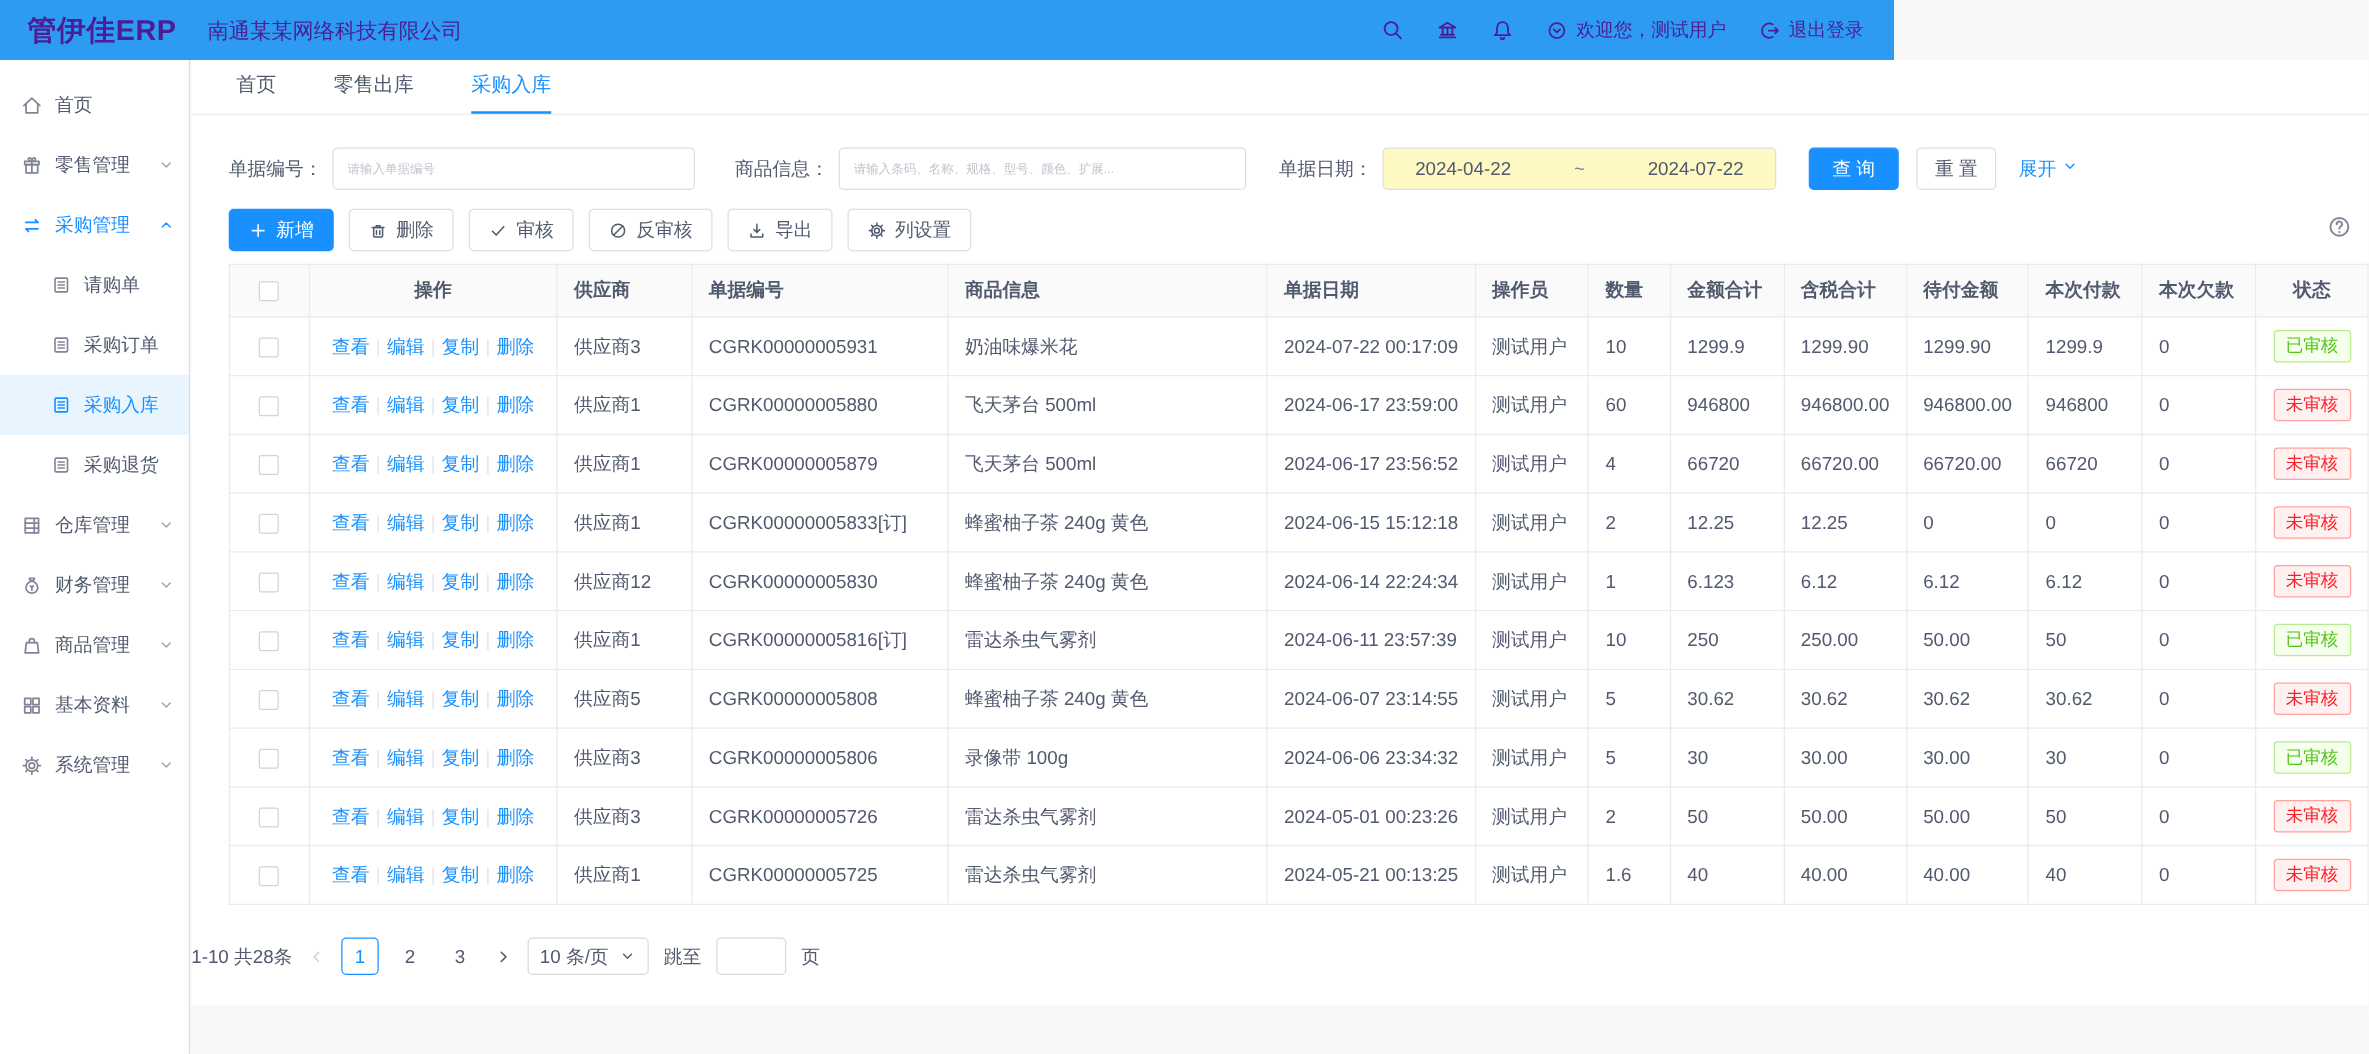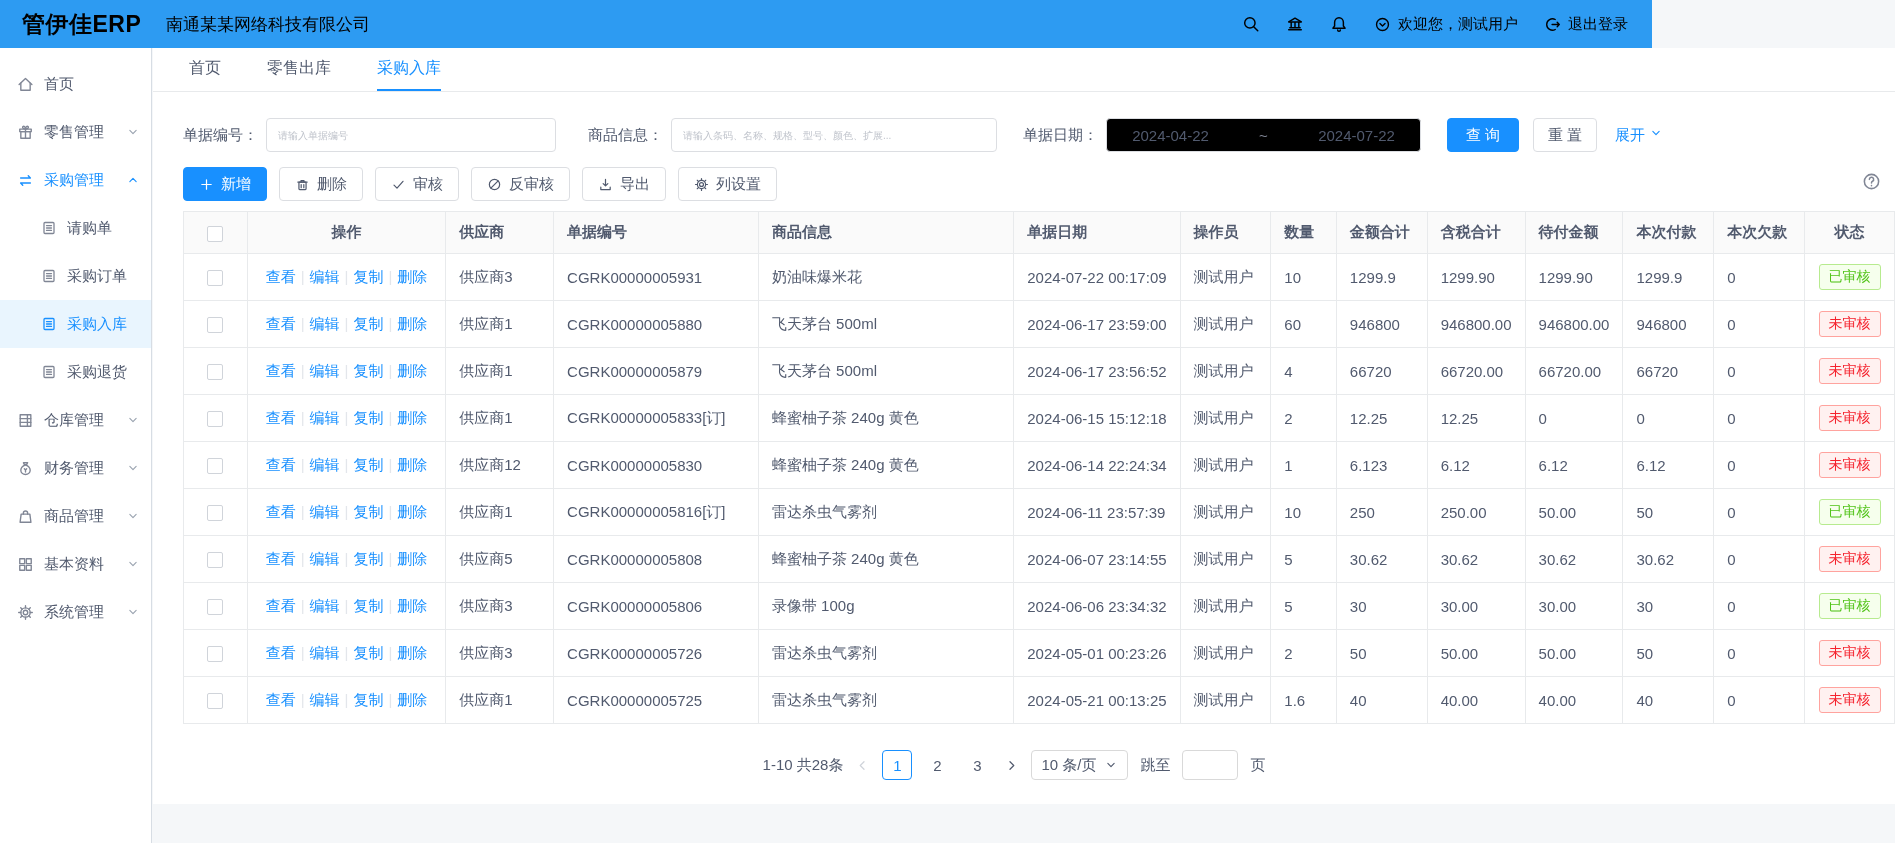--- a/index.html
+++ b/index.html
@@ -5,22 +5,22 @@
   * { margin:0; padding:0; box-sizing:border-box; }
   html,body { width:1895px; height:843px; }
   body {
     font-family:"Liberation Sans","DejaVu Sans",sans-serif;
     background:#f5f7f9; overflow:hidden; color:#515a6e;
   }
   svg { display:block; }
 
   
   .app-header {
-    position:fixed; top:0; left:0; width:1652px; height:48px;
-    background:#2d9bf2; color:#000000; display:flex; align-items:center; z-index:20;
+    position:fixed; top:0; left:0; width:1515px; height:48px;
+    background:#2d9bf2; color:#4c1d95; display:flex; align-items:center; z-index:20;
   }
   .app-logo { width:150px; padding-left:22px; font-size:23px; font-weight:bold; letter-spacing:0.5px; white-space:nowrap; }
   .company-name { font-size:17px; margin-left:16px; }
   .header-right { margin-left:auto; display:flex; align-items:center; gap:26px; padding-right:24px; font-size:15px; }
   .hicon { display:flex; align-items:center; gap:7px; cursor:pointer; }
 
   
   .sidebar {
     position:fixed; top:48px; left:0; bottom:0; width:152px;
     background:#fff; border-right:1px solid #d7dde4; padding-top:12px; z-index:10;
@@ -50,21 +50,21 @@
   .flabel { color:#515a6e; margin-right:8px; white-space:nowrap; }
   .tinput {
     height:34px; border:1px solid #dcdee2; border-radius:4px; padding:0 11px;
     font-size:10px; color:#515a6e; outline:none; background:#fff;
     font-family:"Liberation Sans","DejaVu Sans",sans-serif;
   }
   .tinput::placeholder { color:#c0c4cc; }
   .in-orderno { width:290px; margin-right:32px; }
   .in-product { width:326px; margin-right:26px; }
   .datebox {
-    width:315px; height:34px; border:1px solid #dcdee2; border-radius:4px; background:#000000;
+    width:315px; height:34px; border:1px solid #dcdee2; border-radius:4px; background:#fef9c3;
     display:flex; align-items:center; justify-content:space-around; margin-right:26px; cursor:pointer;
   }
   .datebox .sep { color:#808695; }
   .btn {
     height:34px; border:1px solid #dcdee2; border-radius:4px; background:#fff; color:#515a6e;
     font-size:15px; display:inline-flex; align-items:center; gap:7px; padding:0 15px; cursor:pointer;
     font-family:inherit;
   }
   .btn.primary { background:#1890ff; border-color:#1890ff; color:#fff; }
   .btn-query { letter-spacing:4px; padding:0 14px 0 18px; margin-right:14px; }
@@ -87,21 +87,21 @@
     display:inline-block; width:16px; height:16px; border:1px solid #d0d4da; border-radius:2px;
     background:#fff; vertical-align:middle; cursor:pointer;
   }
   .op-link { color:#1890ff; text-decoration:none; cursor:pointer; }
   .op-sep { color:#e3e6eb; margin:0 5px; }
   .badge { display:inline-block; padding:3px 9px; border-radius:3px; font-size:14px; border:1px solid; line-height:1.25; }
   .badge.approved   { color:#52c41a; background:#f6ffed; border-color:#b7eb8f; }
   .badge.unapproved { color:#f5222d; background:#fff1f0; border-color:#ffa39e; }
 
   
-  .pagination { display:flex; justify-content:center; align-items:center; gap:12px;
+  .pagination { display:flex; justify-content:flex-start; align-items:center; gap:12px;
                 padding:26px 20px 24px 0; font-size:15px; color:#515a6e; }
   .pg-chev { color:#515a6e; cursor:pointer; display:flex; align-items:center; }
   .pg-chev.disabled { color:#cfd3da; }
   .pg-num { min-width:30px; height:30px; display:flex; align-items:center; justify-content:center;
             border-radius:4px; cursor:pointer; }
   .pg-num.current { border:1px solid #1890ff; color:#1890ff; background:#fff; }
   .pg-size { height:30px; border:1px solid #d9d9d9; border-radius:4px; display:flex; align-items:center;
              gap:8px; padding:0 9px; color:#515a6e; cursor:pointer; }
   .pg-jump-input { width:56px; height:30px; border:1px solid #d9d9d9; border-radius:4px; outline:none; }
 </style>

